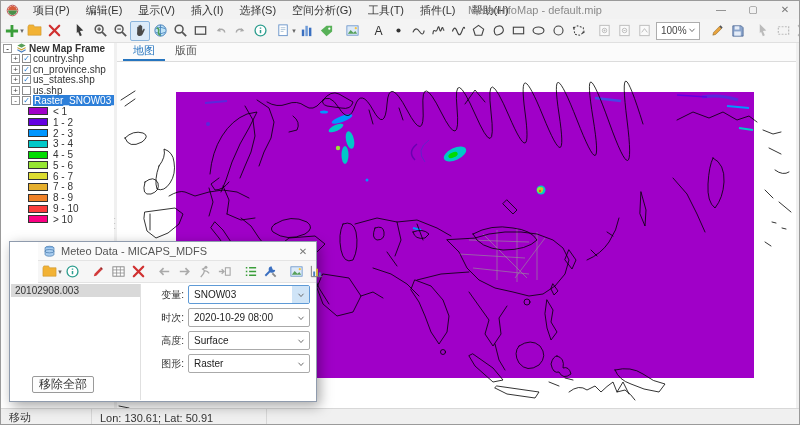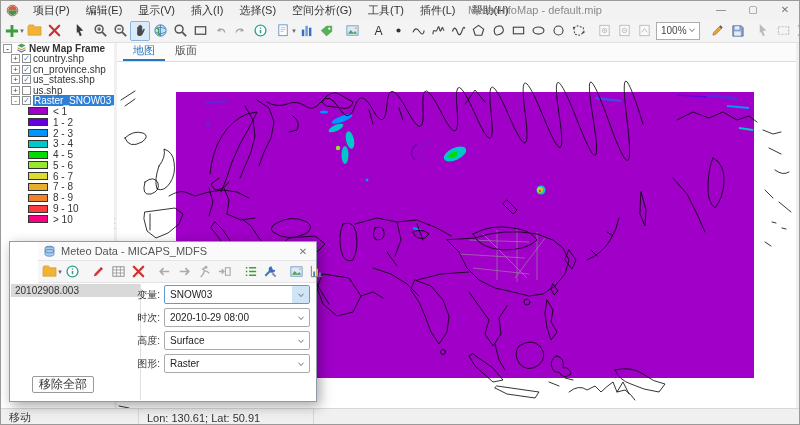--- a/index.html
+++ b/index.html
@@ -71,21 +71,21 @@
   .dtitle .txt { color:#555; }
   .dclose { margin-left:auto; width:26px; text-align:center; color:#777; font-size:10px; }
   .dtoolbar { height:22px; background:#f6f6f6; border-bottom:1px solid #e4e4e4; display:flex;
               align-items:center; padding-left:4px; }
   .dbody { position:absolute; left:0; top:42px; right:0; bottom:0; }
   .dlist { position:absolute; left:1px; top:0; width:130px; bottom:1px; background:#fff;
            border-right:1px solid #e0e0e0; }
   .ditem { height:13px; line-height:13px; padding-left:4px; background:#d9d9d9; font-size:10px; }
   .dbutton { position:absolute; left:22px; bottom:8px; width:62px; height:17px; background:#fdfdfd;
              border:1px solid #9a9a9a; border-radius:2px; text-align:center; line-height:15px; font-size:12px; }
-  .frow { position:absolute; left:120px; right:6px; height:19px; display:flex; align-items:center; }
+  .frow { position:absolute; left:144px; right:6px; height:19px; display:flex; align-items:center; }
   .flabel { width:30px; text-align:right; margin-right:4px; color:#333; flex:none; font-size:10px; }
   .fcombo { flex:1; height:19px; border:1px solid #aaa; border-radius:2px; background:#fff;
             display:flex; align-items:center; overflow:hidden; }
   .fcombo .cval { flex:1; padding-left:5px; font-size:10px; color:#222; white-space:nowrap; }
   .fcombo .cbtn { width:17px; height:100%; display:flex; align-items:center; justify-content:center; }
   .fcombo .cbtn svg { width:10px; height:10px; }
   .fcombo.focus { border-color:#5e9ad6; }
   .fcombo.focus .cbtn { background:#cfe4f7; }
 </style>
 </head>
@@ -583,21 +583,21 @@
       <path d="M432 320l10 4M448 316l8 2"></path>
       <path d="M646 68l10 4 8-2M652 86l12 6M658 108q8 6 14 2M648 128l8 8M662 140l12 10M648 180l6 4M655 160l4 1M665 166l4 1"></path>
       <path d="M6 332l12 6M2 344l10 2"></path>
     </g>
   </svg>
 </div>
 <div class="rightgutter"></div>
 
 <div class="statusbar">
   <div class="scell" style="width:90px;">移动</div>
-  <div class="scell" style="width:175px;margin-left:47px;">Lon: 130.61; Lat: 50.91</div>
+  <div class="scell" style="width:175px;">Lon: 130.61; Lat: 50.91</div>
   <div class="scell" style="flex:1;"></div>
 </div>
 
 <div class="dialog">
   <div class="dtitle">
     <svg viewBox="0 0 16 16">
       <ellipse cx="8" cy="3.6" rx="5.5" ry="2.1" fill="#7fb2e5" stroke="#3a6fa5" stroke-width=".8"></ellipse>
       <path d="M2.5 3.6v8c0 1.2 2.5 2.2 5.5 2.2s5.5-1 5.5-2.2v-8" fill="#a9cdef" stroke="#3a6fa5" stroke-width=".8"></path>
       <ellipse cx="8" cy="7.6" rx="5.5" ry="2.1" fill="none" stroke="#3a6fa5" stroke-width=".8"></ellipse>
     </svg>

